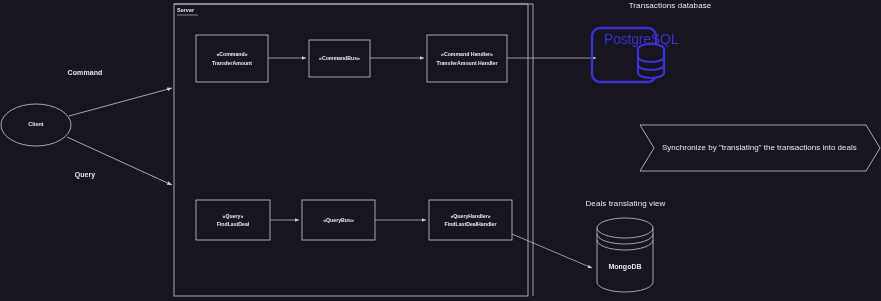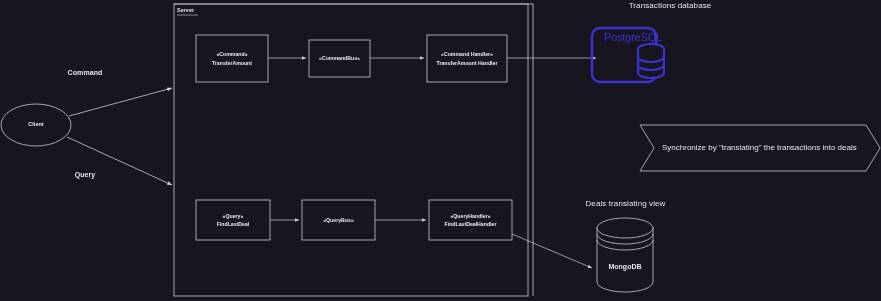--- a/index.html
+++ b/index.html
@@ -52,21 +52,21 @@
   }
   .banner-text {
     position: absolute;
     color: #e8e6ef;
     font-size: 8px;
     white-space: nowrap;
   }
   .pg-text {
     position: absolute;
     color: #3b32cf;
-    font-size: 11px;
+    font-size: 14px;
     white-space: nowrap;
     letter-spacing: -0.2px;
   }
   .mongo-text {
     position: absolute;
     color: #e8e6ef;
     font-size: 7px;
     font-weight: bold;
     white-space: nowrap;
   }

